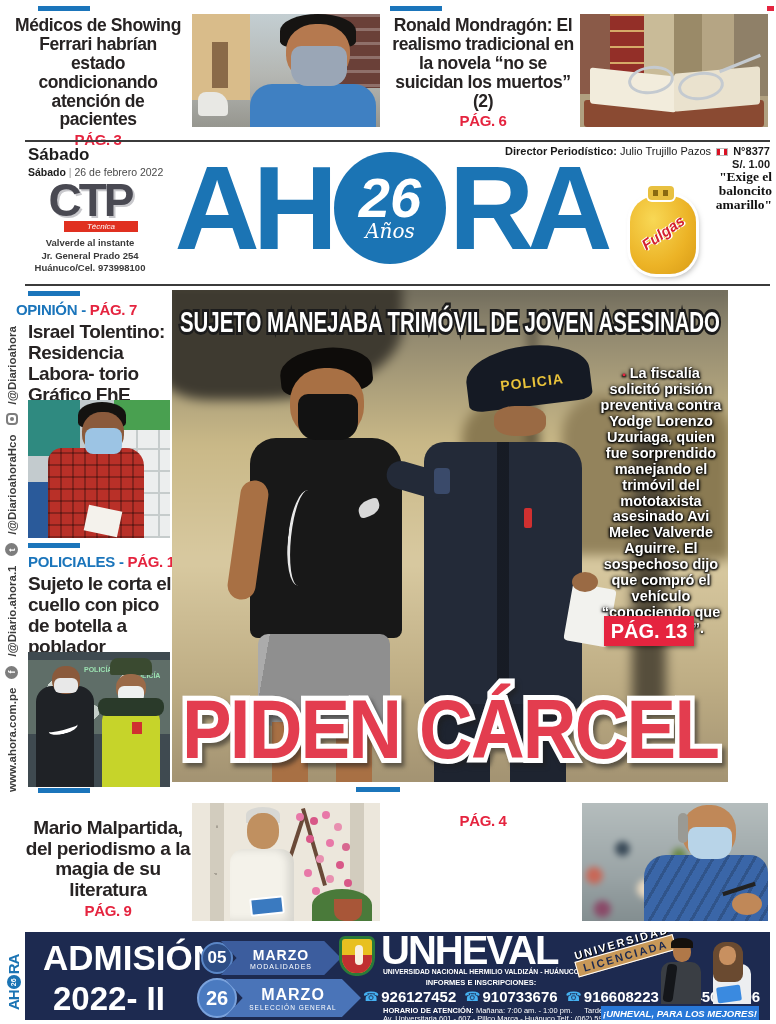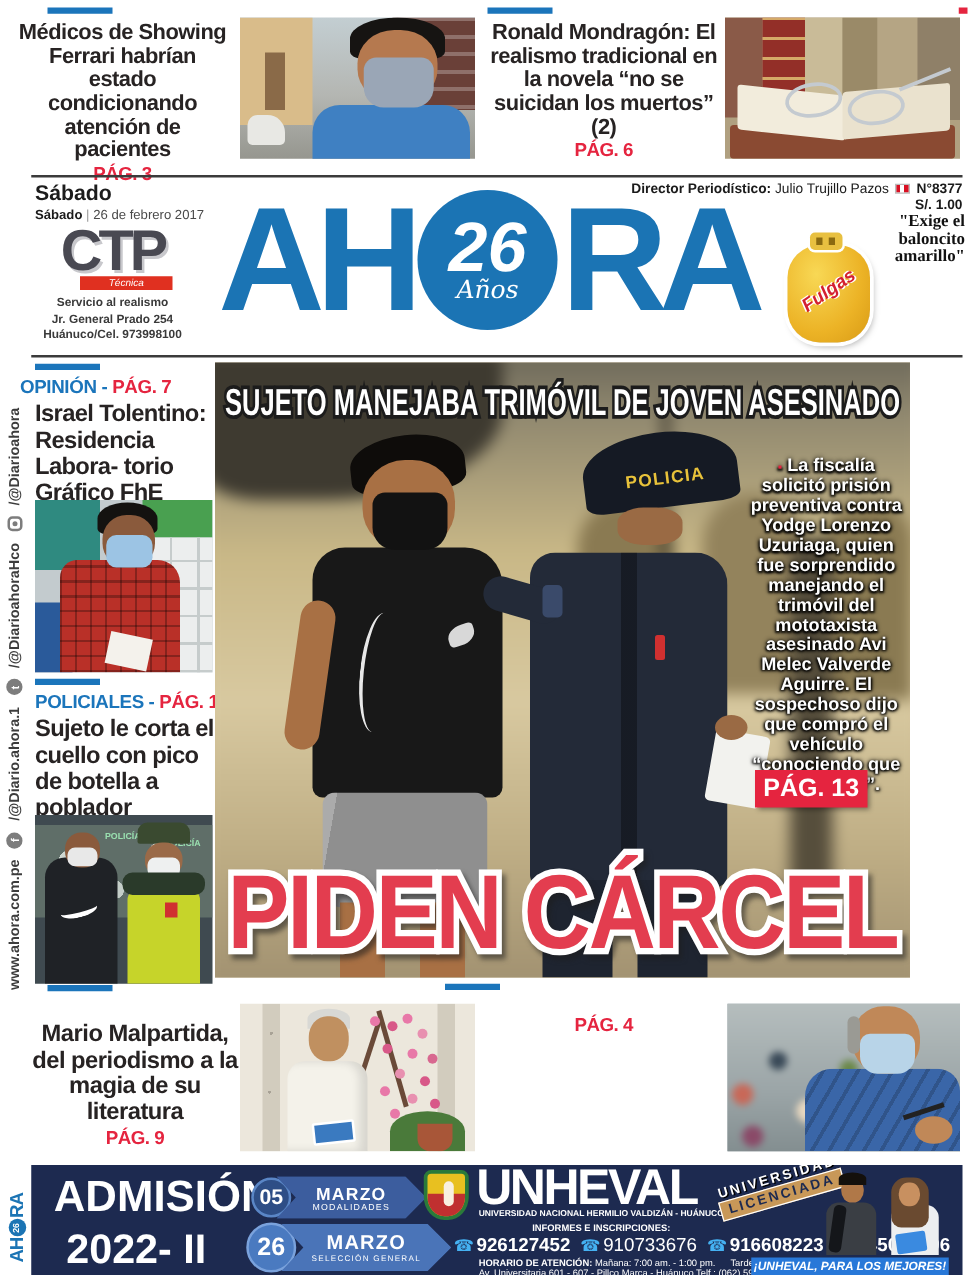--- a/index.html
+++ b/index.html
@@ -69,29 +69,29 @@
     <div class="ph" style="left:138px;top:48px;width:44px;height:3px;background:#c4cad0;transform:rotate(-22deg)"></div>
   </div>
 
   <div class="divider" style="top:140px"></div>
 
   <div class="c" style="left:28px;top:145px">
     <div style="font-size:17px;font-weight:bold;color:#1c1c1c">Sábado</div>
     <div style="font-size:10.5px;color:#4a4a4a;margin-top:1px">
       <span style="font-weight:bold;color:#1c1c1c">Sábado</span>
       <span style="color:#9a9a9a">|</span>
-      <span>26 de febrero 2017</span>
+      <span>26 de febrero 2022</span>
     </div>
   </div>
 
   <div class="c" style="left:30px;top:180px;width:120px;text-align:center">
     <div style="font-size:46px;font-weight:bold;color:#494952;letter-spacing:-3px;line-height:.9;text-shadow:2px 2px 0 #c8c8cc">CTP</div>
     <div style="margin:0 0 0 34px;width:74px;background:#e03020;color:#fff;font-size:8px;font-style:italic;height:11px;line-height:11px">Técnica</div>
     <div style="margin-top:5px;font-size:9.5px;font-weight:bold;color:#3a3a3a;line-height:1.3">
-      <div>Servicio al realismo</div>
+      <div>Valverde al instante</div>
       <div>Jr. General Prado 254</div>
       <div>Huánuco/Cel. 973998100</div>
     </div>
   </div>
 
   <div class="c" style="left:140px;top:152px;width:500px;display:flex;align-items:center;justify-content:center">
     <span style="font-size:118px;font-weight:bold;color:#1b74b4;letter-spacing:-7px;line-height:.9">AH</span>
     <span style="width:112px;height:112px;border-radius:50%;background:#1b74b4;display:flex;flex-direction:column;align-items:center;justify-content:center;margin:0 3px">
       <span style="font-size:56px;font-weight:bold;font-style:italic;color:#fff;line-height:.9">26</span>
       <span style="font-family:'DejaVu Serif',serif;font-style:italic;font-size:20px;color:#fff;margin-top:-4px">Años</span>
@@ -300,21 +300,21 @@
     </div>
 
     <div class="btxt" style="position:absolute;left:356px;top:-4px;font-size:40px;font-weight:bold;letter-spacing:-2px">UNHEVAL</div>
     <div class="btxt" style="position:absolute;left:352px;top:36px;width:208px;text-align:center;font-size:6.8px;font-weight:bold">UNIVERSIDAD NACIONAL HERMILIO VALDIZÁN - HUÁNUCO</div>
     <div class="btxt" style="position:absolute;left:352px;top:46px;width:208px;text-align:center;font-size:7.5px;font-weight:bold">INFORMES E INSCRIPCIONES:</div>
 
     <div style="position:absolute;left:330px;top:56px;display:flex;align-items:center">
       <span class="phoneglyph">☎</span>
       <span class="btxt" style="font-size:15px;font-weight:bold">926127452</span>
       <span class="phoneglyph">☎</span>
-      <span class="btxt" style="font-size:15px;font-weight:normal">910733676</span>
+      <span class="btxt" style="font-size:15px;font-weight:bold">910733676</span>
       <span class="phoneglyph">☎</span>
       <span class="btxt" style="font-size:15px;font-weight:bold">916608223</span>
       <span class="phoneglyph">☎</span>
       <span class="btxt" style="font-size:15px;font-weight:bold">945098896</span>
     </div>
 
     <div class="btxt" style="position:absolute;left:358px;top:74px;font-size:7.5px">
       <span style="font-weight:bold">HORARIO DE ATENCIÓN:</span>
       <span>Mañana: 7:00 am. - 1:00 pm.</span>
       <span style="margin-left:10px">Tarde : 3:00 pm. - 5.30 pm.</span>

